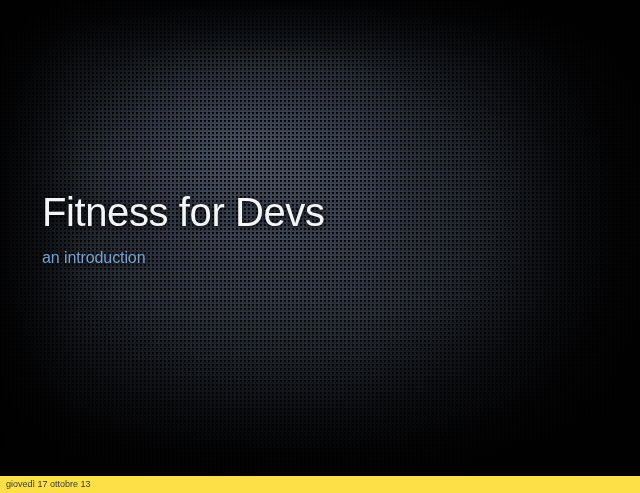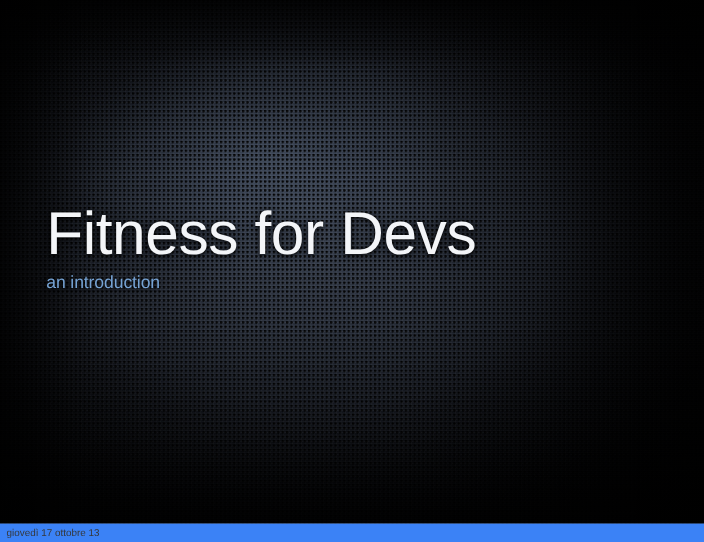--- a/index.html
+++ b/index.html
@@ -109,21 +109,21 @@
   
   .titles {
     position: absolute;
     left: 42px;
     top: 186px;
     width: 560px;
   }
   .slide-title {
     margin: 0;
     font-family: "Liberation Sans", sans-serif;
-    font-size: 55px;
+    font-size: 40px;
     font-weight: 300;
     letter-spacing: -0.4px;
     line-height: 52px;
     color: #f3f5f8;
     text-shadow: 0 1px 4px rgba(0,0,0,0.85), 0 0 14px rgba(0,0,0,0.55);
     white-space: nowrap;
   }
   .slide-subtitle {
     margin: 6px 0 0 0;
     font-family: "Liberation Sans", sans-serif;
@@ -136,21 +136,21 @@
     white-space: nowrap;
   }
 
   
   .footer {
     position: absolute;
     left: 0;
     top: 476px;
     width: 640px;
     height: 17px;
-    background: #3b82f6;
+    background: #fde047;
     display: flex;
     align-items: center;
   }
   .footer-date {
     margin-left: 6px;
     font-family: "Liberation Sans", sans-serif;
     font-size: 9px;
     font-weight: 400;
     line-height: 11px;
     color: #35383c;

